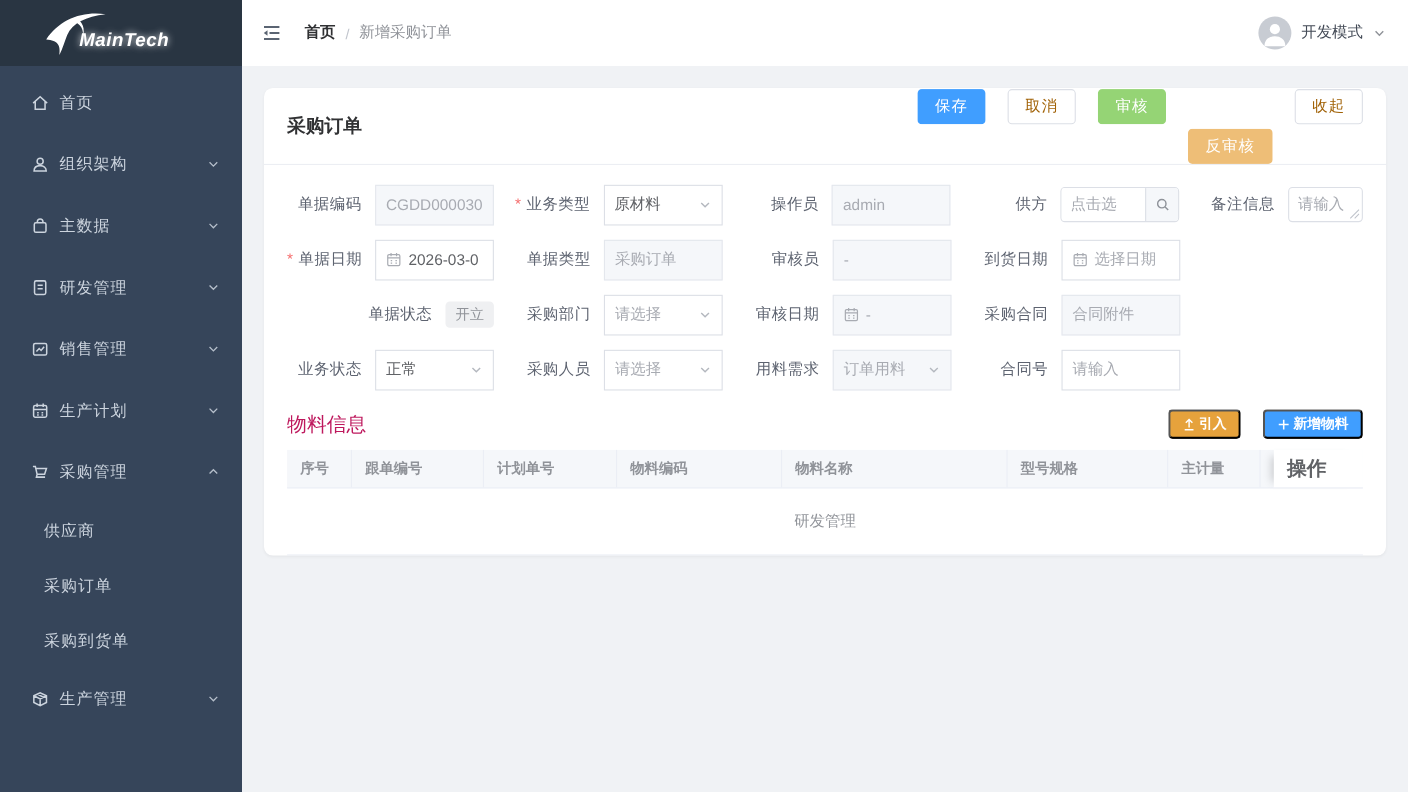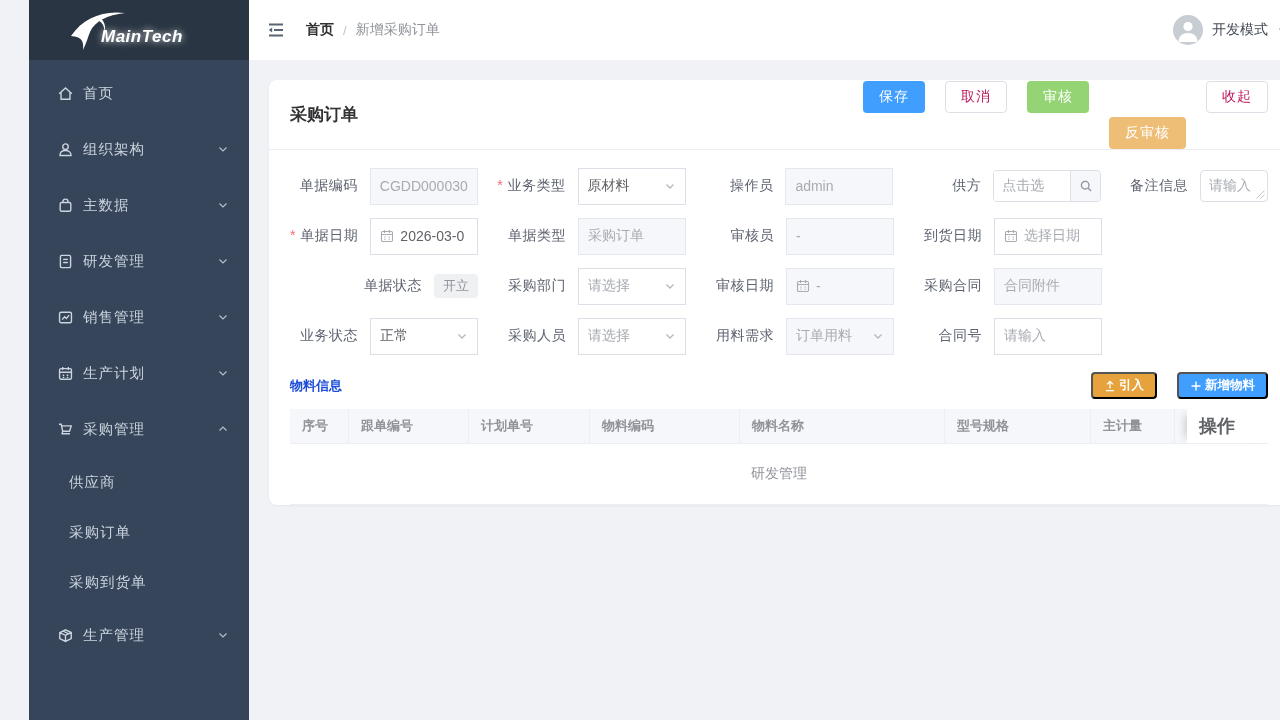--- a/index.html
+++ b/index.html
@@ -1,18 +1,18 @@
 <!DOCTYPE html>
 <html><head>
 <meta charset="utf-8">
 <style>
   * { margin:0; padding:0; box-sizing:border-box; }
   html,body { width:1280px; height:720px; overflow:hidden; }
   body { font-family:"Liberation Sans","DejaVu Sans",sans-serif; font-size:14px; background:#f0f2f5; color:#303133; }
-  .app { display:flex; width:1280px; height:720px;padding-left:29px; }
+  .app { display:flex; width:1280px; height:720px; }
 
   
   .sidebar { width:220px; height:720px; background:#36455a; flex-shrink:0; display:flex; flex-direction:column; }
   .logo { height:60px; background:#293542; display:flex; align-items:center; padding-left:42px; position:relative; }
   .logo-swoosh { position:absolute; left:40px; top:6px; }
   .logo-text { position:relative; margin-left:30px; margin-top:14px; color:#fff; font-weight:bold; font-style:italic; font-size:17px; letter-spacing:.5px; text-shadow:0 0 7px rgba(255,255,255,.85); }
   .nav { padding-top:5px; }
   .nav-item { height:56px; display:flex; align-items:center; padding:0 20px 0 28px; color:#ccd4de; cursor:pointer; }
   .nav-item .nico { width:17px; height:17px; margin-right:9px; flex-shrink:0; }
   .nav-item .nlabel { font-size:14.5px; letter-spacing:1px; }
@@ -33,21 +33,21 @@
   .chev-sm { width:12px; height:12px; color:#909399; }
 
   .content { flex:1; padding:20px; overflow:hidden; }
   .card { background:#fff; border-radius:8px; width:1020px; box-shadow:0 1px 3px rgba(0,0,0,.05); }
 
   .card-head { height:70px; display:flex; align-items:center; padding:0 21px; border-bottom:1px solid #eceef3; }
   .card-title { font-size:17px; font-weight:bold; color:#303133; }
   .head-actions { margin-left:auto; display:flex; gap:20px; }
   .btn { height:32px; padding:0 15px; border-radius:4px; font-size:14px; display:flex; align-items:center; justify-content:center; cursor:pointer; border:1px solid transparent; letter-spacing:1px; }
   .btn-primary { background:#409eff; color:#fff; }
-  .btn-plain { background:#fff; border-color:#dcdfe6; color:#be185d; }
+  .btn-plain { background:#fff; border-color:#dcdfe6; color:#a16207; }
   .btn-success-dis { background:#95d475; color:#fff; cursor:not-allowed; }
   .btn-warn-dis { background:#eebe77; color:#fff; cursor:not-allowed;margin-top:36px; }
 
   
   .form { padding:11px 21px 2px; }
   .frow { height:50px; display:flex; align-items:center; }
   .fcell { display:flex; align-items:center; height:32px; }
   .fcell .flabel { text-align:right; color:#5d6370; padding-right:12px; white-space:nowrap; flex:1; letter-spacing:.5px; }
   .required .flabel::before { content:"* "; color:#f56c6c; }
   .c1 { width:188px; } .c2,.c3,.c4 { width:208px; } .c5 { width:167px; }
@@ -61,21 +61,21 @@
   .tag { background:#eff0f2; color:#909399; font-size:13px; height:24px; padding:0 9px; border-radius:4px; display:flex; align-items:center; }
   .igroup { width:108px; height:32px; display:flex; border:1px solid #dcdfe6; border-radius:4px; overflow:hidden; flex-shrink:0; }
   .igroup .ipart { flex:1; background:#fff; display:flex; align-items:center; padding:0 8px; color:#a8abb2; white-space:nowrap; overflow:hidden; }
   .igroup .iappend { width:30px; background:#f5f7fa; border-left:1px solid #dcdfe6; display:flex; align-items:center; justify-content:center; color:#8f939a; cursor:pointer; }
   .igroup .iappend svg { width:14px; height:14px; }
   .txtarea { width:68px; height:32px; border:1px solid #dcdfe6; border-radius:4px; background:#fff; color:#a8abb2; padding:6px 8px; position:relative; overflow:hidden; }
   .txtarea .rsz { position:absolute; right:2px; bottom:2px; width:9px; height:9px; color:#c0c4cc; }
 
   
   .mat-head { display:flex; align-items:center; padding:9px 21px 10px; }
-  .mat-title { font-size:13px; font-weight:bold; color:#1d4ed8; }
+  .mat-title { font-size:18px; font-weight:normal; color:#be185d; }
   .mat-actions { margin-left:auto; display:flex; gap:20px; }
   .btn-sm { height:27px; padding:0 11px; border-radius:4px; font-size:12.5px; color:#fff; display:flex; align-items:center; gap:3px; cursor:pointer; font-weight:bold; }
   .btn-import { background:#e6a23c; }
   .btn-add { background:#409eff; }
   .btn-sm svg { width:12px; height:12px; }
 
   .tbl { margin:0 21px 20px; position:relative; border-bottom:1px solid #ebeef5; }
   .thead { display:flex; background:#f5f7fa; height:35px; border-bottom:1px solid #ebeef5; }
   .th { display:flex; align-items:center; padding:0 12px; color:#909399; font-size:13px; font-weight:bold; border-right:1px solid #ebeef5; white-space:nowrap; overflow:hidden; flex-shrink:0; }
   .th:nth-child(8){ border-right:none; }

